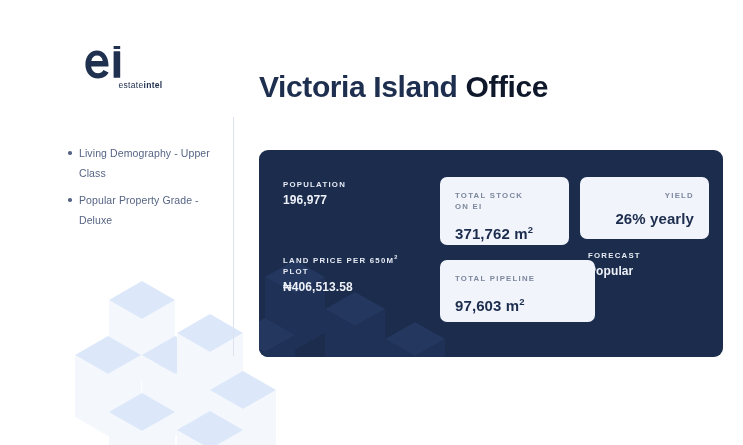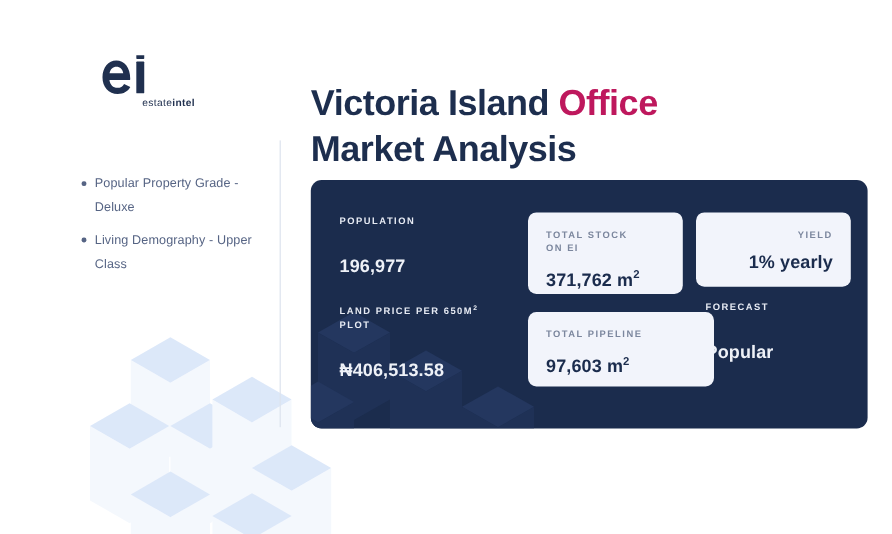--- a/index.html
+++ b/index.html
@@ -106,21 +106,21 @@
     position: absolute;
     left: 259px;
     top: 48px;
     width: 400px;
     font-size: 30px;
     font-weight: 700;
     line-height: 38px;
     letter-spacing: -0.4px;
     color: #1d2e4e;
   }
-  .heading .accent { color: #be185d; }
+  .heading .accent { color: #0f172a; }
 
   
   .stats-card {
     position: absolute;
     left: 259px;
     top: 150px;
     width: 464px;
     height: 207px;
     border-radius: 9px;
     background: #1b2c4d;
@@ -142,22 +142,22 @@
   }
   .stat-dark .stat-label {
     font-size: 7.8px;
     font-weight: 700;
     letter-spacing: 1.25px;
     color: #e6eaf3;
     line-height: 11px;
     text-transform: uppercase;
   }
   .stat-dark .stat-value {
-    margin-top: 23px;
-    font-size: 15px;
+    margin-top: 0;
+    font-size: 12px;
     font-weight: 700;
     letter-spacing: 0.1px;
     color: #eef1f7;
     line-height: 20px;
   }
   .stat-label .sup {
     font-size: 5.6px;
     vertical-align: super;
     letter-spacing: 0;
   }
@@ -240,30 +240,29 @@
         <rect x="28.6" y="5.2" width="6.6" height="26.6" rx="0.6" fill="#20304f"></rect>
 
         <rect x="28.6" y="-4.5" width="6.6" height="7.6" rx="0.6" fill="#20304f"></rect>
       </svg>
       <div class="logo-word">
         <span class="lw-light">estate</span><span class="lw-bold">intel</span>
       </div>
     </div>
 
     <ul class="bullets">
+      <li>Living Demography - Upper Class</li>
       <li>Popular Property Grade - Deluxe</li>
-      <li>Living Demography - Upper Class</li>
     </ul>
   </div>
 
   <div class="divider"></div>
 
   <h1 class="heading">
     <span>Victoria Island </span><span class="accent">Office</span><br>
-    <span>Market Analysis</span>
   </h1>
 
   <div class="stats-card">
 
     <svg class="card-deco" viewBox="0 0 260 140" width="260" height="140" aria-hidden="true">
       <defs>
         <g id="cube2">
           <path d="M-30 0 L0 17 L30 0 L30 56 L0 73 L-30 56 Z" fill="#1f3156"></path>
           <path d="M0 -17 L30 0 L0 17 L-30 0 Z" fill="#24375f"></path>
         </g>
@@ -291,21 +290,21 @@
       <div class="stat-value">Popular</div>
     </div>
 
     <div class="stat-light" id="stat-totalstock">
       <div class="stat-label"><span>TOTAL STOCK</span><br><span>ON EI</span></div>
       <div class="stat-value"><span>371,762 m</span><span class="sup">2</span></div>
     </div>
 
     <div class="stat-light" id="stat-yield">
       <div class="stat-label">YIELD</div>
-      <div class="stat-value">1% yearly</div>
+      <div class="stat-value">26% yearly</div>
     </div>
 
     <div class="stat-light" id="stat-pipeline">
       <div class="stat-label">TOTAL PIPELINE</div>
       <div class="stat-value"><span>97,603 m</span><span class="sup">2</span></div>
     </div>
 
   </div>
 
 </div>

